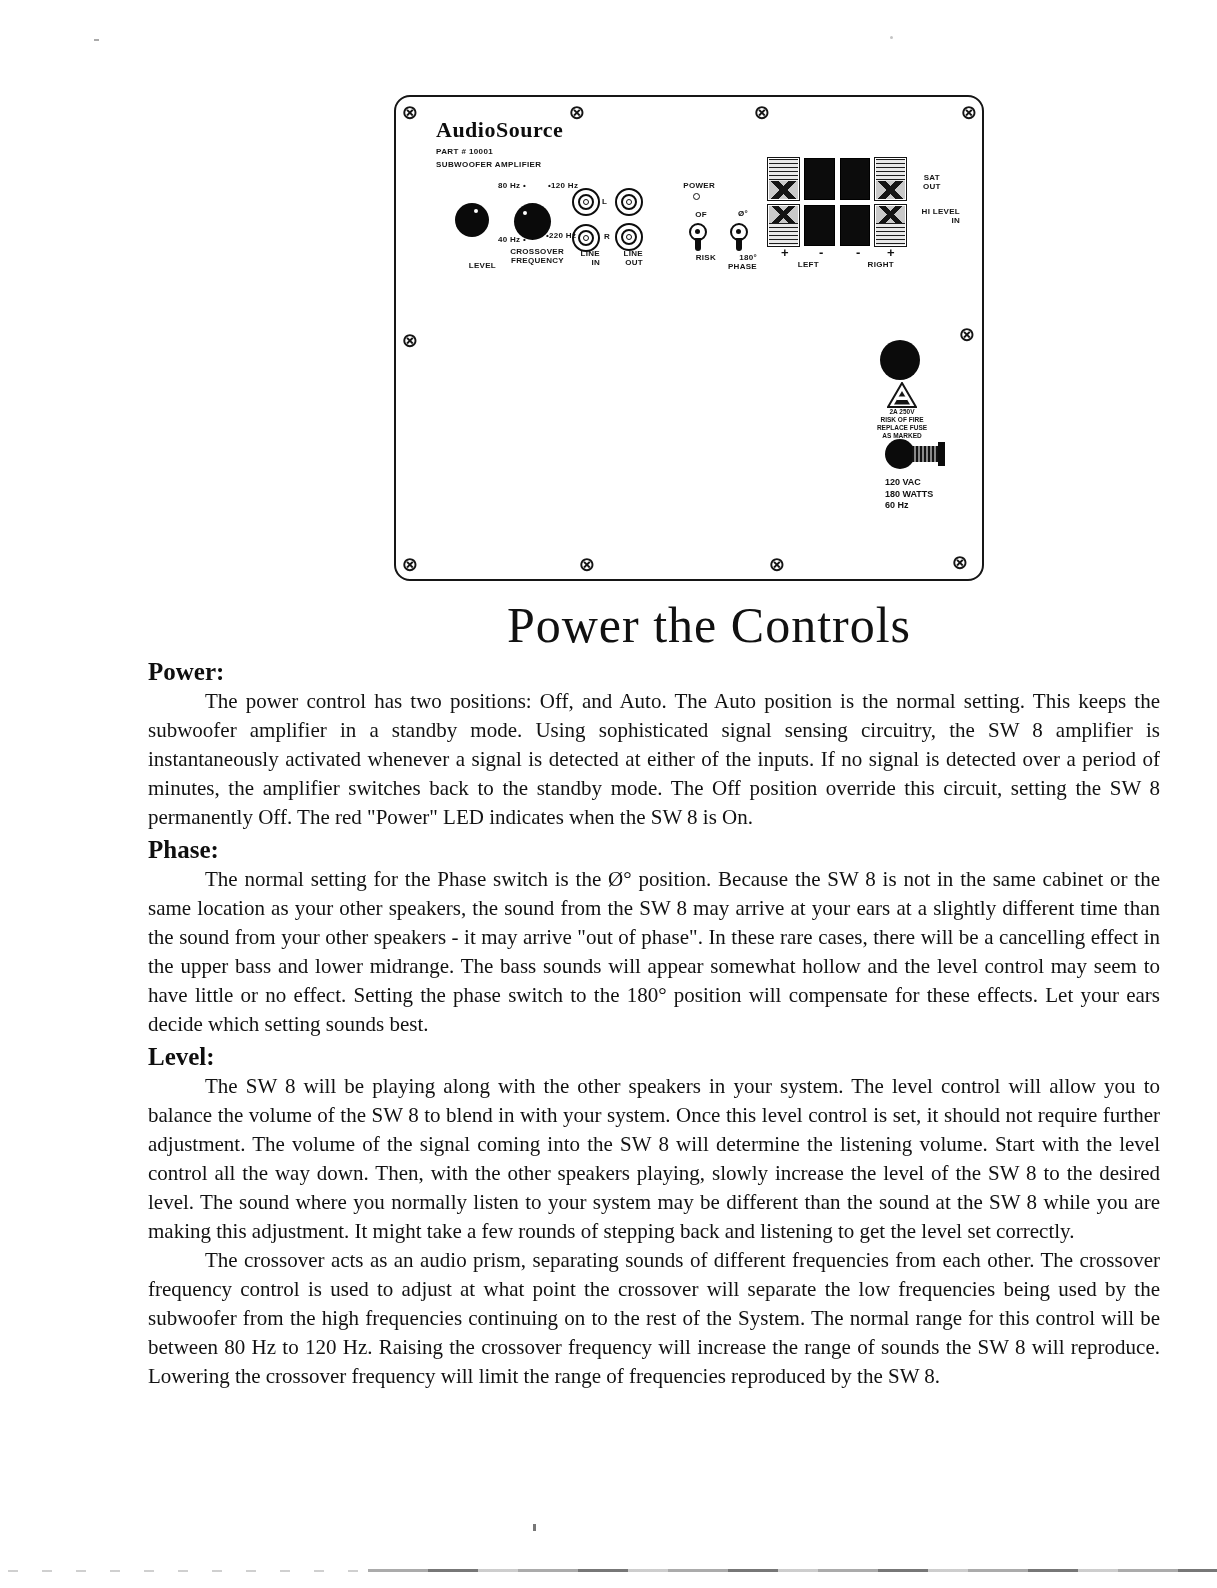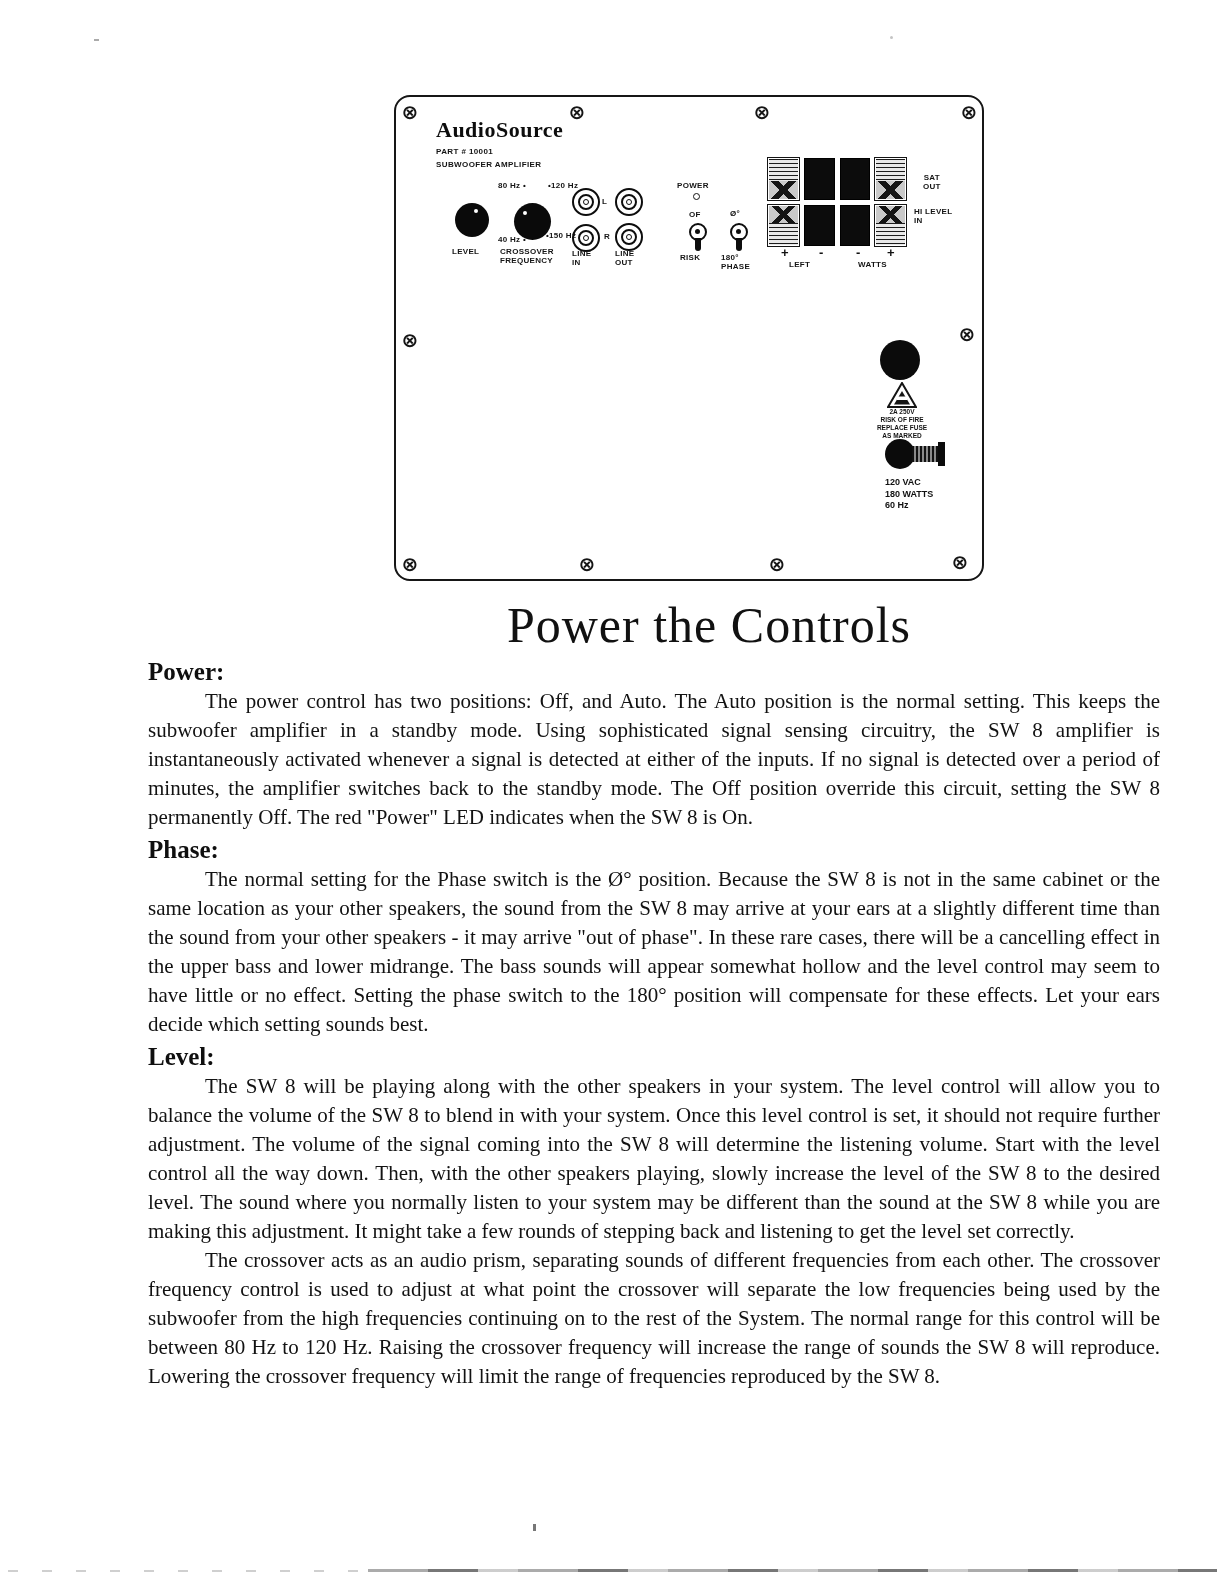--- a/index.html
+++ b/index.html
@@ -37,21 +37,21 @@
   }
   .brand-sub {
     font: 700 8px "Liberation Sans", sans-serif;
     color:#141414; letter-spacing:.4px; margin-top:4px;
   }
 
   .lbl {
     position:absolute;
     font: 700 8px "Liberation Sans", sans-serif;
     color:#141414; letter-spacing:.3px; line-height:1.18;
-    text-align:left; white-space:nowrap;
+    text-align:right; white-space:nowrap;
   }
   .lbl span { display:block; }
   .lbl.left-align { text-align:center; }
   .lbl.right-align { text-align:right; }
 
   .knob { position:absolute; background:#0a0a0a; border-radius:50%; }
   .knob .dot { position:absolute; width:4px; height:4px; background:#fff; border-radius:50%; }
 
   .rca { position:absolute; width:28px; height:28px; border:2.5px solid #0d0d0d; border-radius:50%;
          display:flex; align-items:center; justify-content:center; }
@@ -140,29 +140,29 @@
 
     <div class="brand-block">
       <div class="brand">AudioSource</div>
       <div class="brand-sub">PART # 10001</div>
       <div class="brand-sub">SUBWOOFER AMPLIFIER</div>
     </div>
 
     <div class="lbl right-align" style="left:84px;top:84px;width:46px">80 Hz •</div>
     <div class="lbl left-align" style="left:152px;top:84px">•120 Hz</div>
     <div class="lbl right-align" style="left:84px;top:138px;width:46px">40 Hz •</div>
-    <div class="lbl left-align" style="left:150px;top:134px">•150 Hz</div>
+    <div class="lbl left-align" style="left:150px;top:134px">•220 Hz</div>
 
     <div class="knob" style="left:59px;top:106px;width:34px;height:34px">
       <span class="dot" style="left:19px;top:6px"></span>
     </div>
     <div class="knob" style="left:118px;top:106px;width:37px;height:37px">
       <span class="dot" style="left:9px;top:8px"></span>
     </div>
-    <div class="lbl" style="left:56px;top:150px;width:44px">LEVEL</div>
+    <div class="lbl" style="left:56px;top:164px;width:44px">LEVEL</div>
     <div class="lbl" style="left:104px;top:150px;width:64px">
       <span>CROSSOVER</span>
       <span>FREQUENCY</span>
     </div>
 
     <div class="rca" style="left:176px;top:91px">
         <span class="rca-m">
           <span class="rca-i"></span>
         </span>
       </div>
@@ -239,21 +239,21 @@
     </div>
     <div class="lbl" style="left:518px;top:110px;width:46px">
       <span>HI LEVEL</span>
       <span>IN</span>
     </div>
     <span class="pol" style="left:385px;top:148px">+</span>
     <span class="pol" style="left:423px;top:148px">-</span>
     <span class="pol" style="left:460px;top:148px">-</span>
     <span class="pol" style="left:491px;top:148px">+</span>
     <div class="lbl" style="left:393px;top:163px;width:30px">LEFT</div>
-    <div class="lbl" style="left:462px;top:163px;width:36px">WATTS</div>
+    <div class="lbl" style="left:462px;top:163px;width:36px">RIGHT</div>
 
     <div class="fuse-holder"></div>
     <svg class="warn-tri" width="30" height="26" viewBox="0 0 30 26">
       <path d="M15 1 L29 25 L1 25 Z" fill="#ffffff" stroke="#141414" stroke-width="2"></path>
       <path d="M15 9 L23 22.5 L7 22.5 Z" fill="#141414"></path>
       <rect x="10" y="14.5" width="10" height="3.5" fill="#ffffff"></rect>
     </svg>
     <div class="tiny" style="left:476px;top:311px;width:60px">2A 250V</div>
     <div class="tiny" style="left:472px;top:319px;width:68px">
       <span>RISK OF FIRE</span>

